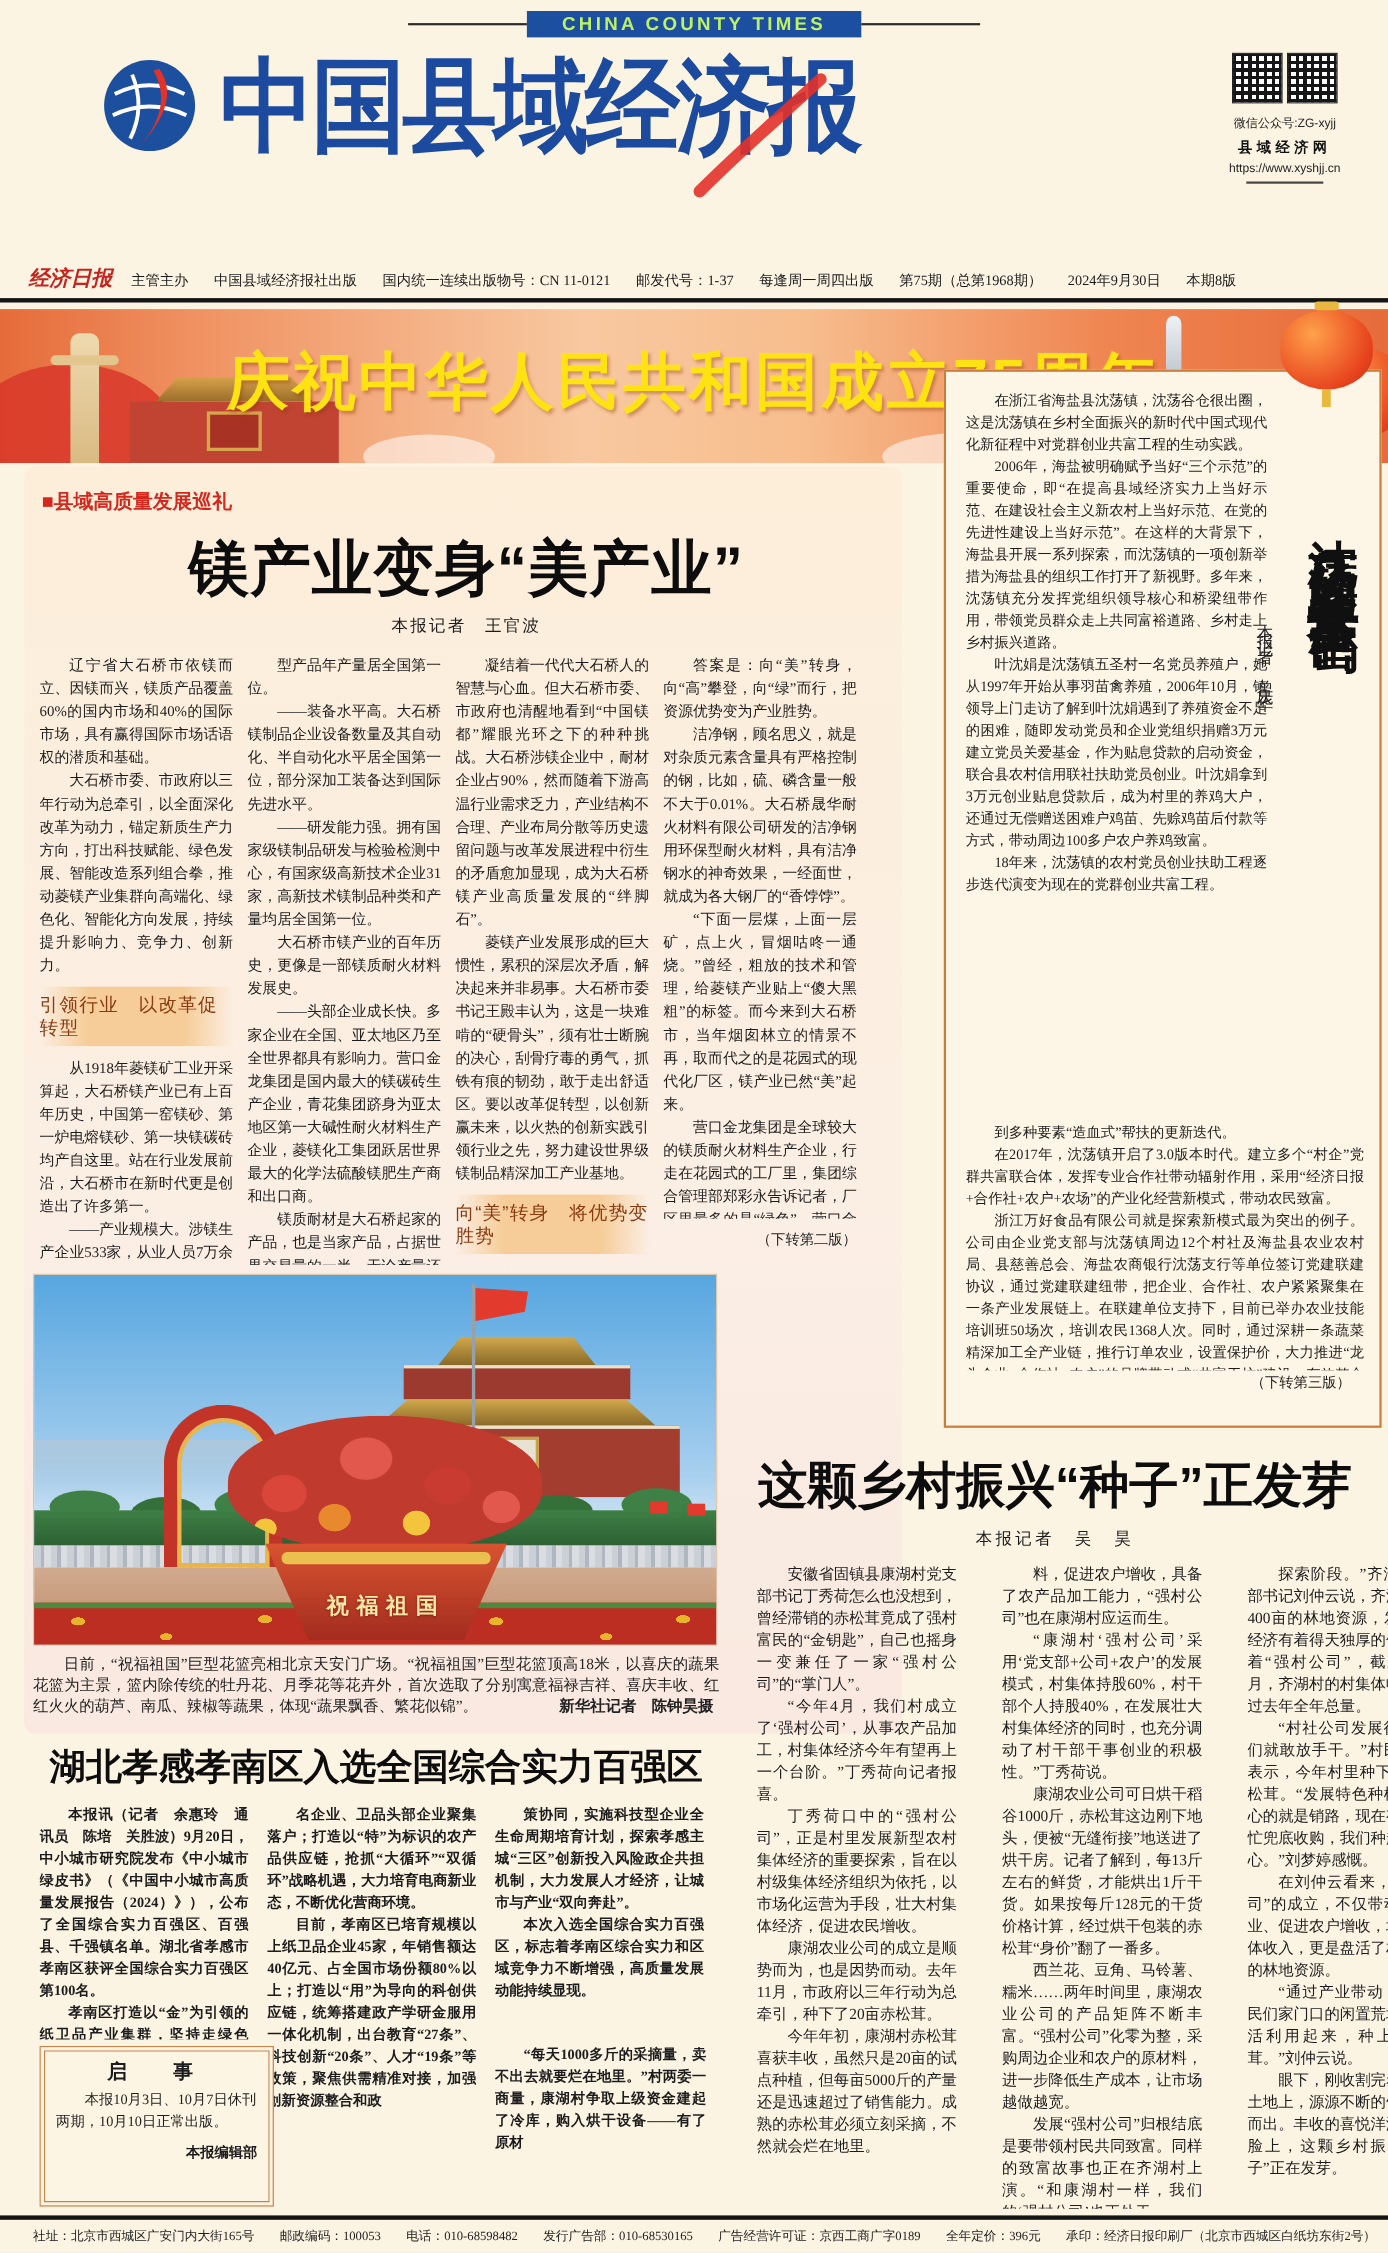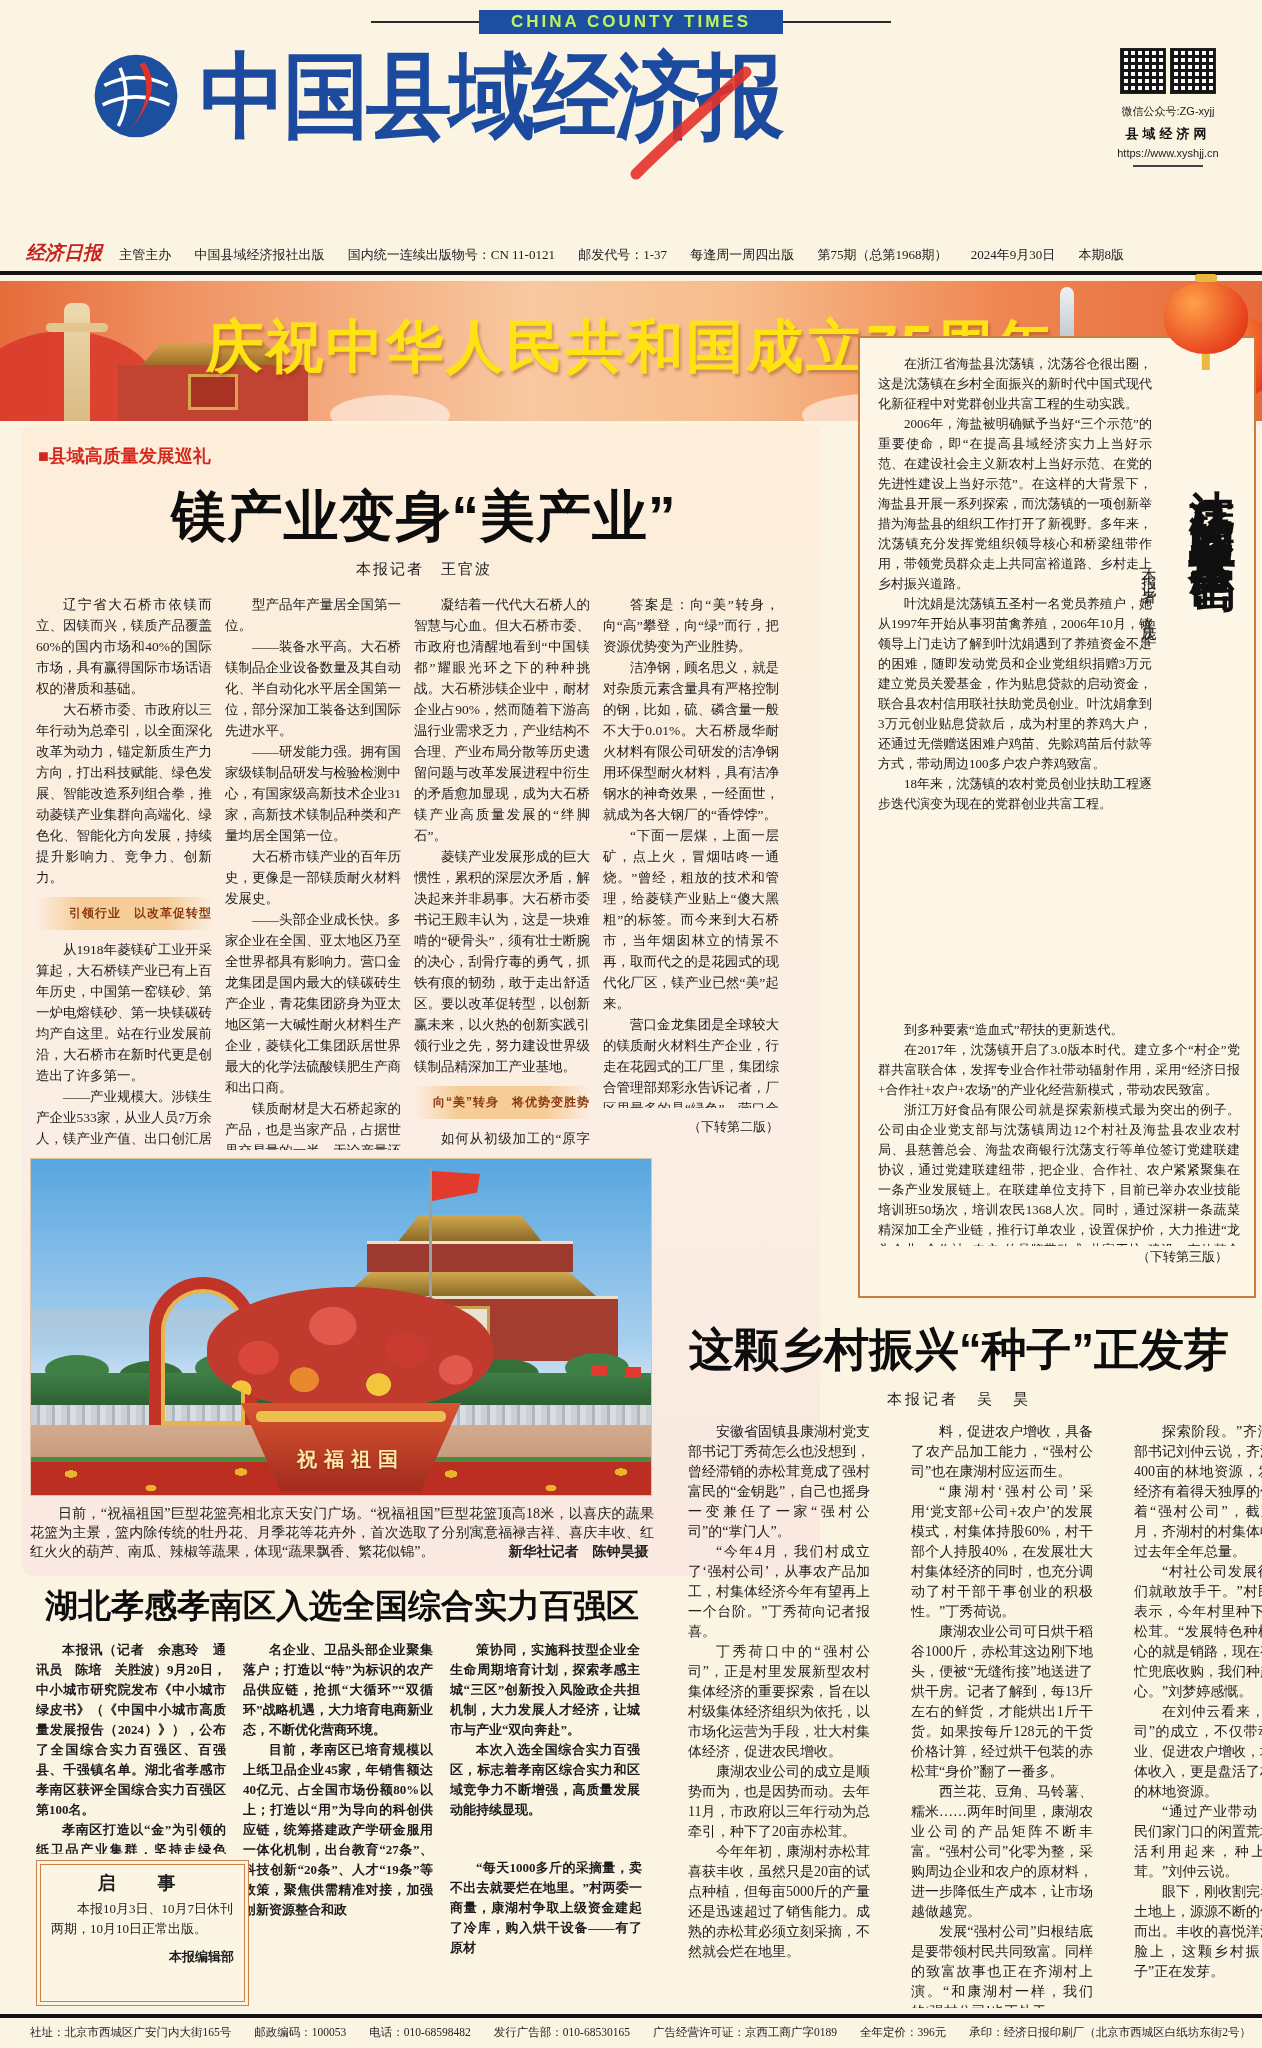--- a/index.html
+++ b/index.html
@@ -66,22 +66,22 @@
 
   
   .kicker{position:absolute;left:38px;top:444px;font-family:"Liberation Sans",sans-serif;
           font-weight:bold;font-size:18px;color:#d4281e;}
   .lead-headline{position:absolute;left:36px;top:480px;width:776px;text-align:center;
      font-family:"Liberation Sans",sans-serif;font-weight:900;font-size:55px;color:#0d0d0d;letter-spacing:1px;}
   .lead-byline{position:absolute;left:36px;top:560px;width:776px;text-align:center;font-size:15px;letter-spacing:2px;}
   .lead-cols{position:absolute;left:36px;top:594px;width:780px;height:556px;display:flex;gap:13px;}
   .ncol{width:176px;flex:0 0 176px;overflow:hidden;font-size:13.5px;line-height:21px;text-align:justify;}
   .ncol p{margin:0;text-indent:2em;}
-  .subhead{text-indent:0 !important;text-align:right;font-family:"Liberation Sans",sans-serif;font-weight:bold;
-     font-size:12px;color:#8a3a10;padding:6px 0;margin:9px 0 !important;letter-spacing:1px;
+  .subhead{text-indent:0 !important;text-align:left;font-family:"Liberation Sans",sans-serif;font-weight:normal;
+     font-size:17px;color:#8a3a10;padding:6px 0;margin:9px 0 !important;letter-spacing:1px;
      background:linear-gradient(90deg,rgba(247,205,150,0),#f6cd99 25%,#f6cd99 75%,rgba(247,205,150,0));}
   .col4-text{height:514px;overflow:hidden;}
   .jump{text-align:right;font-size:13px;padding-top:8px;}
 
   
   .sd-box{position:absolute;left:858px;top:336px;width:398px;height:962px;border:2px solid #c97e3e;background:#fdf5e5;}
   .sd-lantern{position:absolute;right:6px;top:-56px;width:84px;height:72px;z-index:3;}
   .sd-intro{position:absolute;left:18px;top:16px;width:274px;height:650px;overflow:hidden;
             font-size:13px;line-height:20px;text-align:justify;}
   .sd-intro p,.sd-body p{margin:0;text-indent:2em;}

